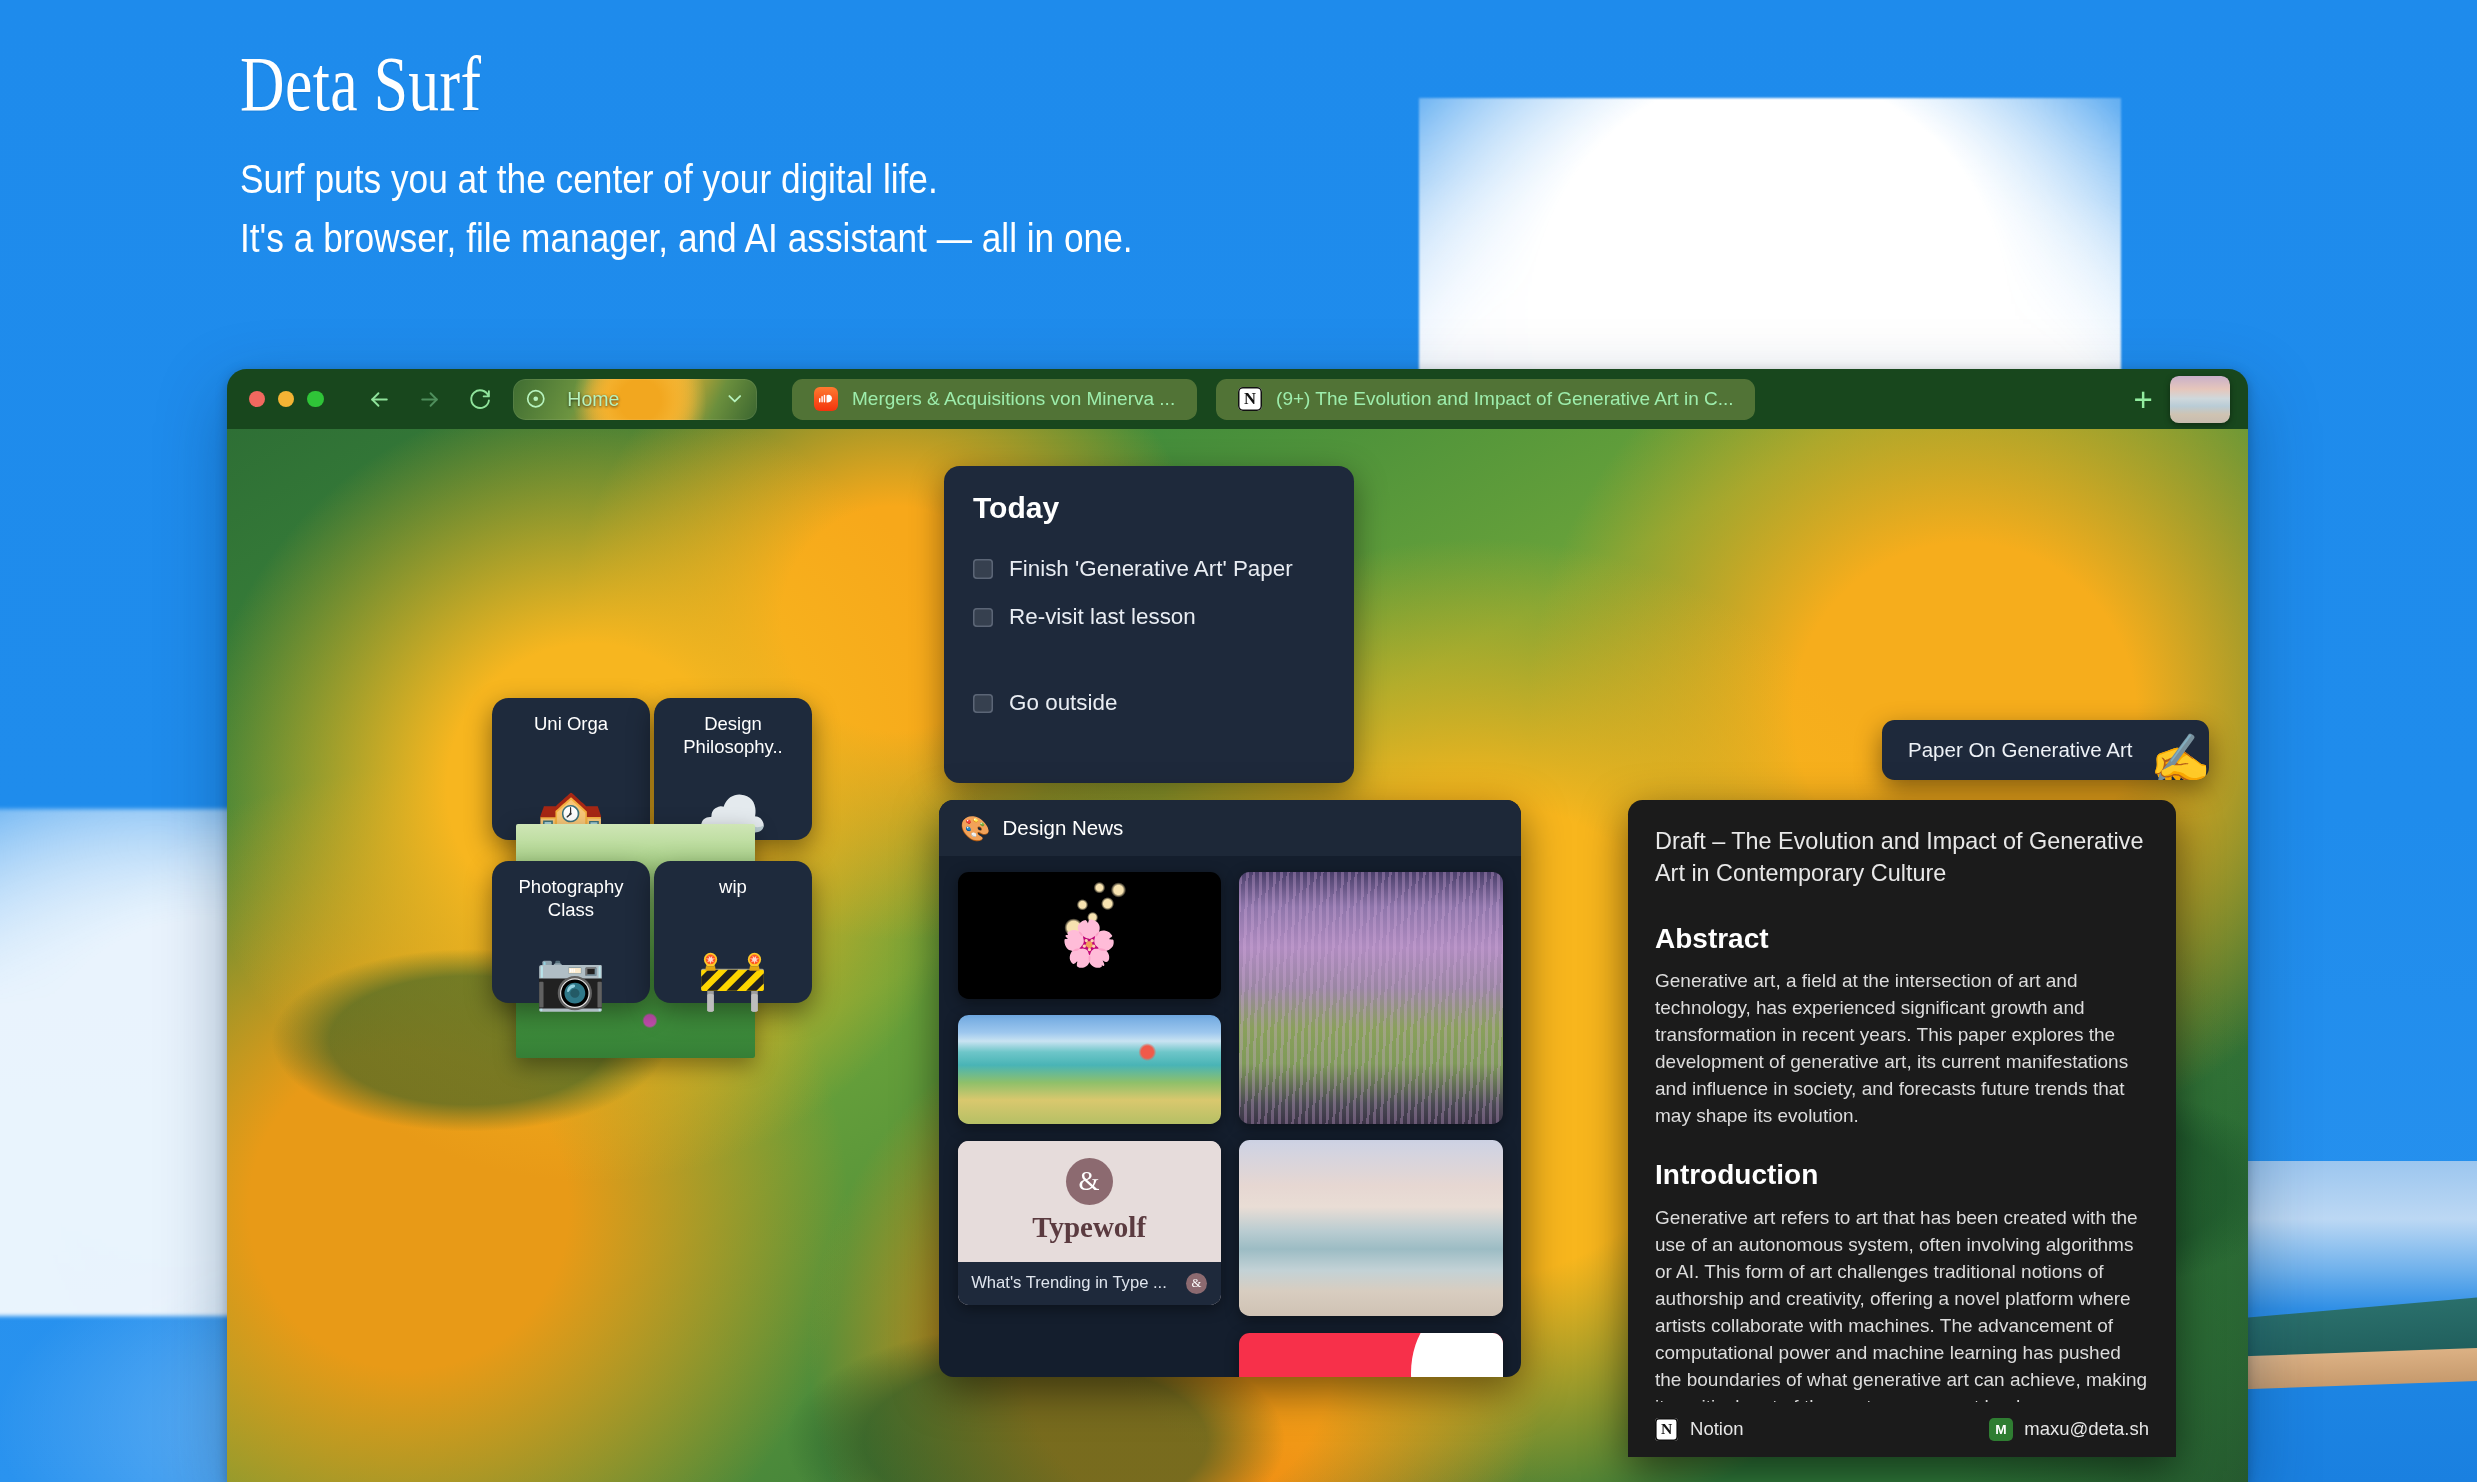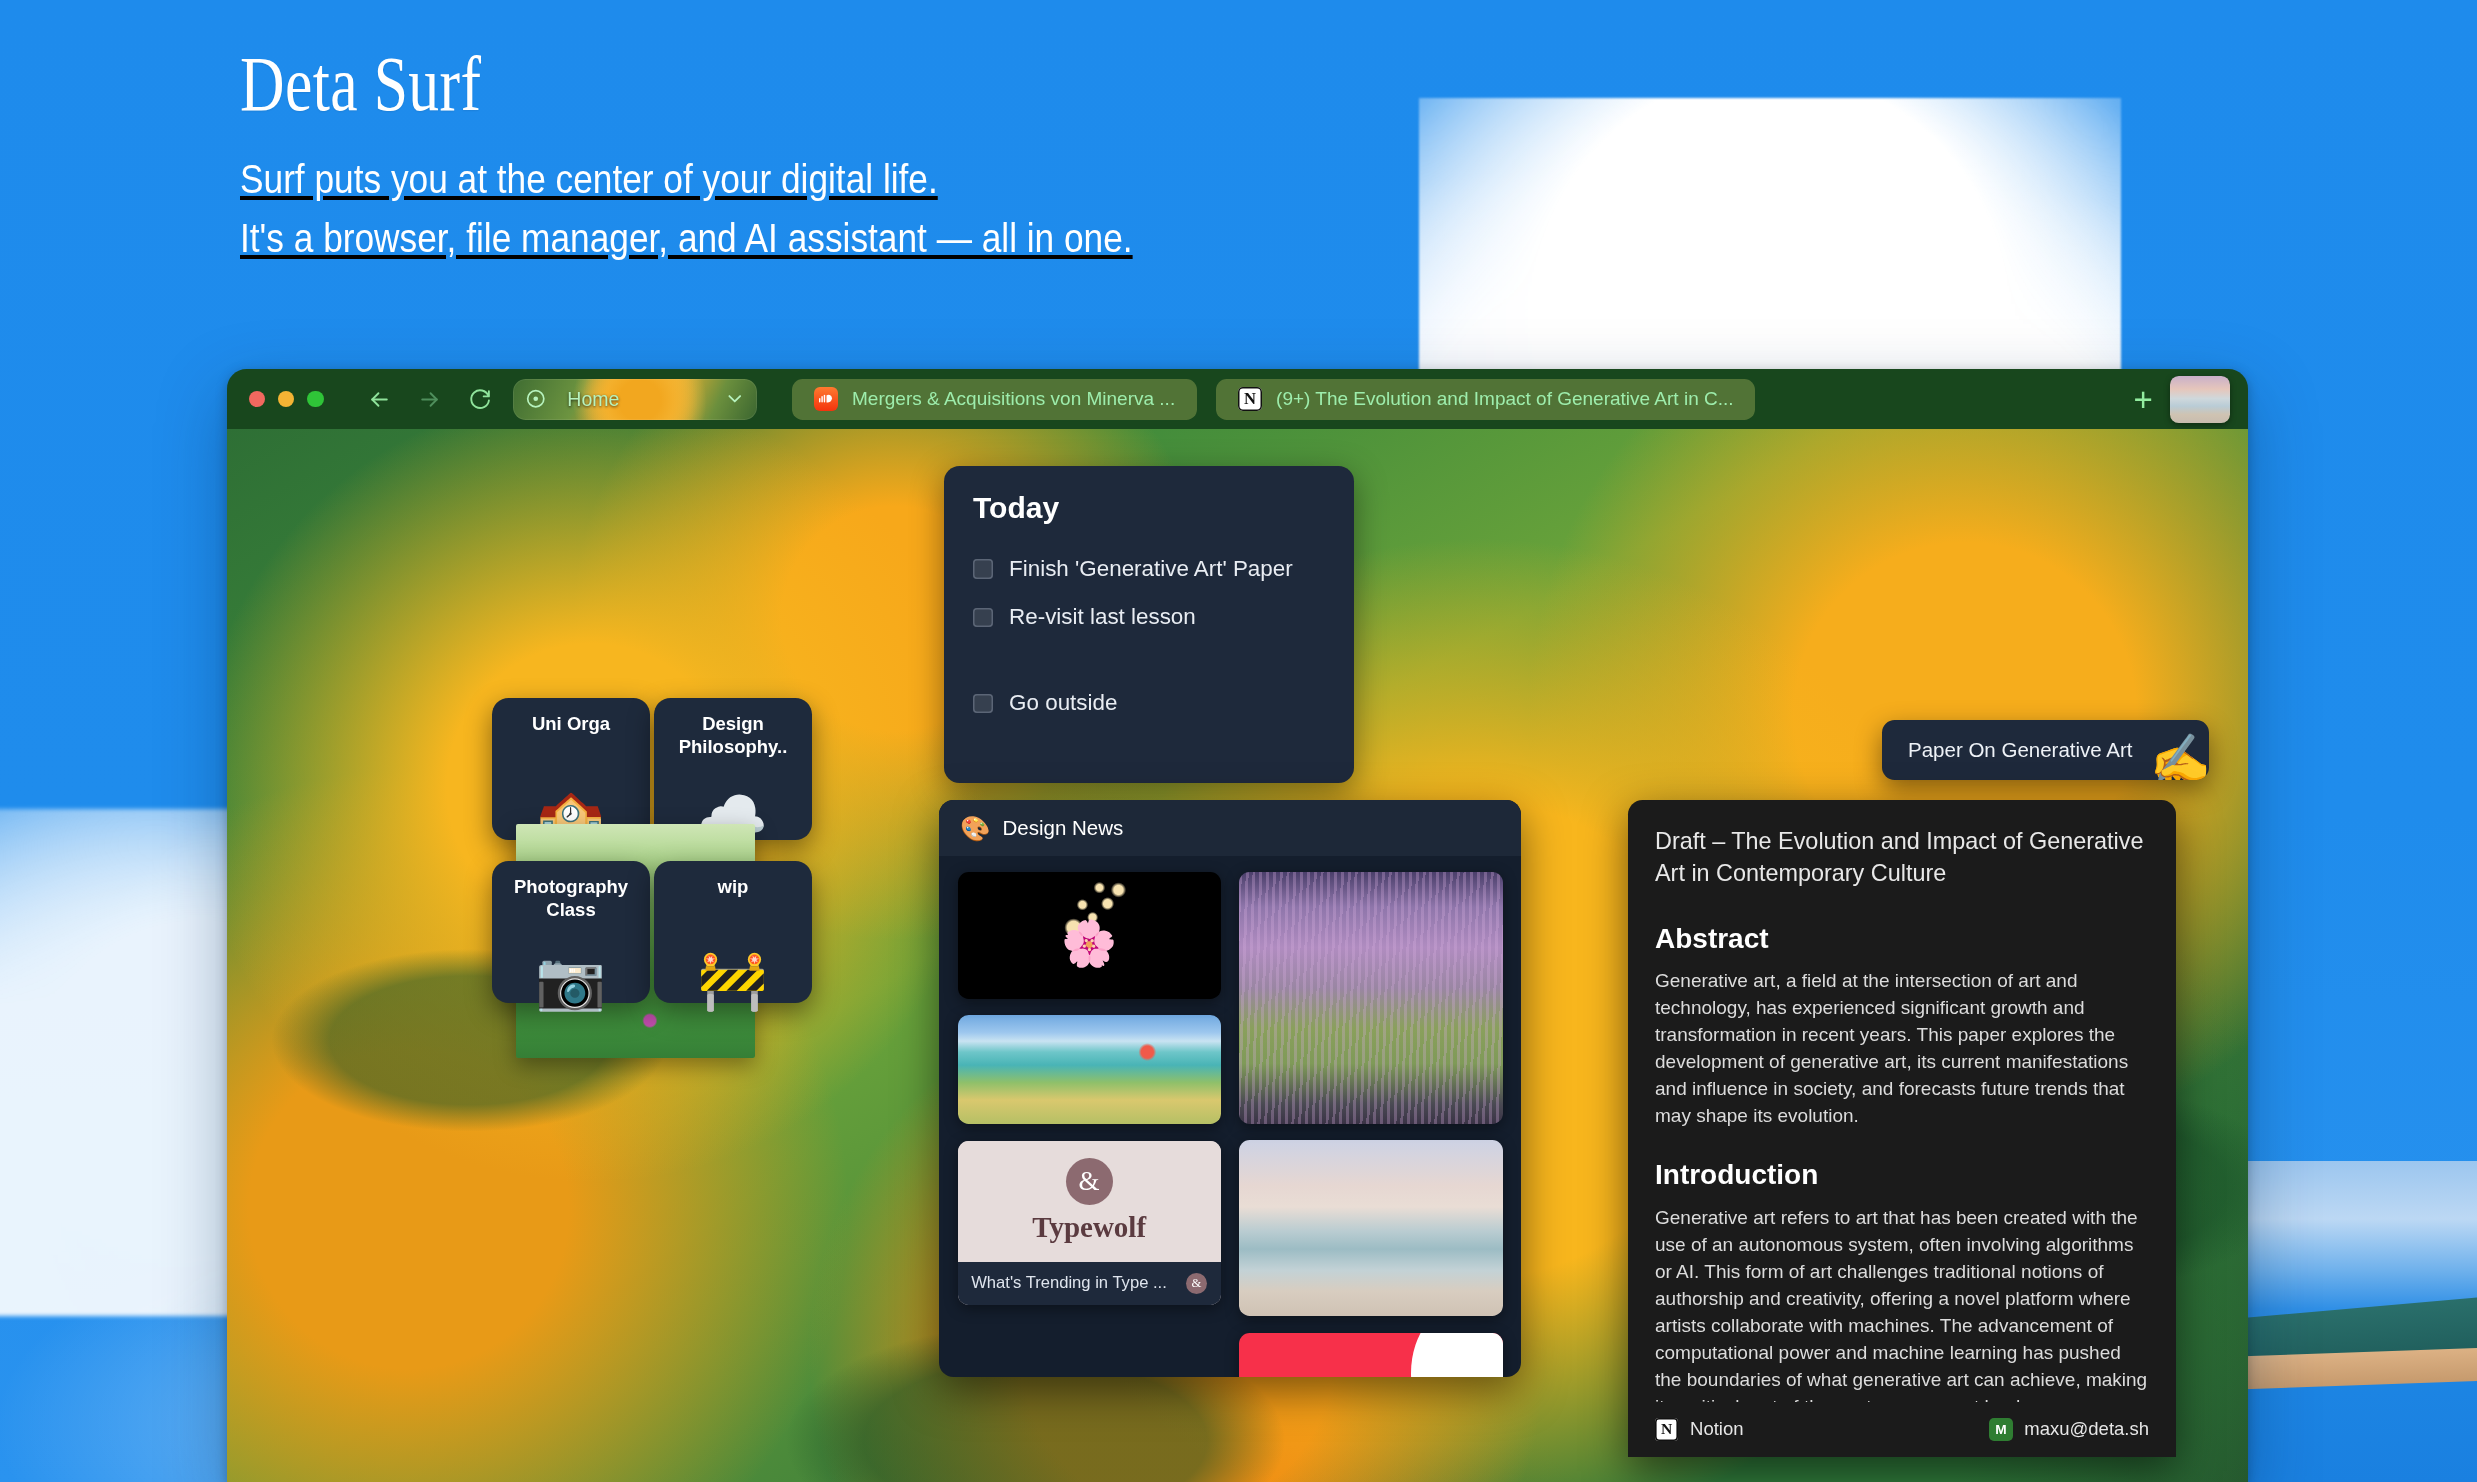--- a/index.html
+++ b/index.html
@@ -57,21 +57,21 @@
   }
   
   #hero{position:absolute;left:240px;top:44px;}
   #heroTitle{
     font-family:"Liberation Serif",serif;
     font-size:79px;line-height:1;color:#ffffff;margin:0;
     letter-spacing:0.5px;font-weight:400;
     transform:scaleX(.78);transform-origin:left center;
     text-shadow:0 1px 2px rgba(0,0,0,.08);
   }
-  #heroSub{margin:27px 0 0 0;text-decoration:underline;}
+  #heroSub{margin:27px 0 0 0;}
   .hero-line{
     font-size:41px;line-height:1.45;color:#ffffff;
     transform:scaleX(.86);transform-origin:left center;white-space:nowrap;
   }
   
   #window{
     position:absolute;left:227px;top:369px;width:2021px;height:1114px;
     border-radius:19.5px 19.5px 0 0;overflow:hidden;
     box-shadow:0 25px 68px rgba(0,40,80,.35), 0 3.9px 11.7px rgba(0,0,0,.25);
   }
@@ -138,21 +138,21 @@
     pointer-events:none;
   }
   
   .card{background:#1e293b;border-radius:15.6px;box-shadow:0 9.8px 33px rgba(0,0,0,.42);}
   
   .tile{
     position:absolute;width:158px;height:142px;background:#1e2a3c;border-radius:16.6px;
     box-shadow:0 9.8px 27px rgba(0,0,0,.45);padding:13.7px 9.8px 0;box-sizing:border-box;
     display:flex;flex-direction:column;align-items:center;
   }
-  .tile .t-label{color:#fff;font-size:18.5px;line-height:1.25;text-align:center;font-weight:bold;}
+  .tile .t-label{color:#fff;font-size:18.5px;line-height:1.25;text-align:center;}
   .tile .t-emoji{font-size:57px;line-height:1;margin-top:auto;margin-bottom:-5.9px;}
   #tileImage{
     position:absolute;left:516px;top:764px;width:239px;height:234px;border-radius:2px;
     background:
       radial-gradient(circle at 24% 70%, #e44a3a 0 2.2%, rgba(228,74,58,0) 3%),
       radial-gradient(circle at 56% 84%, #c24fae 0 2.4%, rgba(194,79,174,0) 3.2%),
       radial-gradient(circle at 70% 58%, #e8584a 0 2%, rgba(232,88,74,0) 2.8%),
       radial-gradient(circle at 40% 46%, #f0ece0 0 1.8%, rgba(240,236,224,0) 2.6%),
       radial-gradient(circle at 84% 38%, #d7453a 0 1.6%, rgba(215,69,58,0) 2.4%),
       radial-gradient(circle at 14% 34%, #eceadd 0 1.6%, rgba(236,234,221,0) 2.4%),

